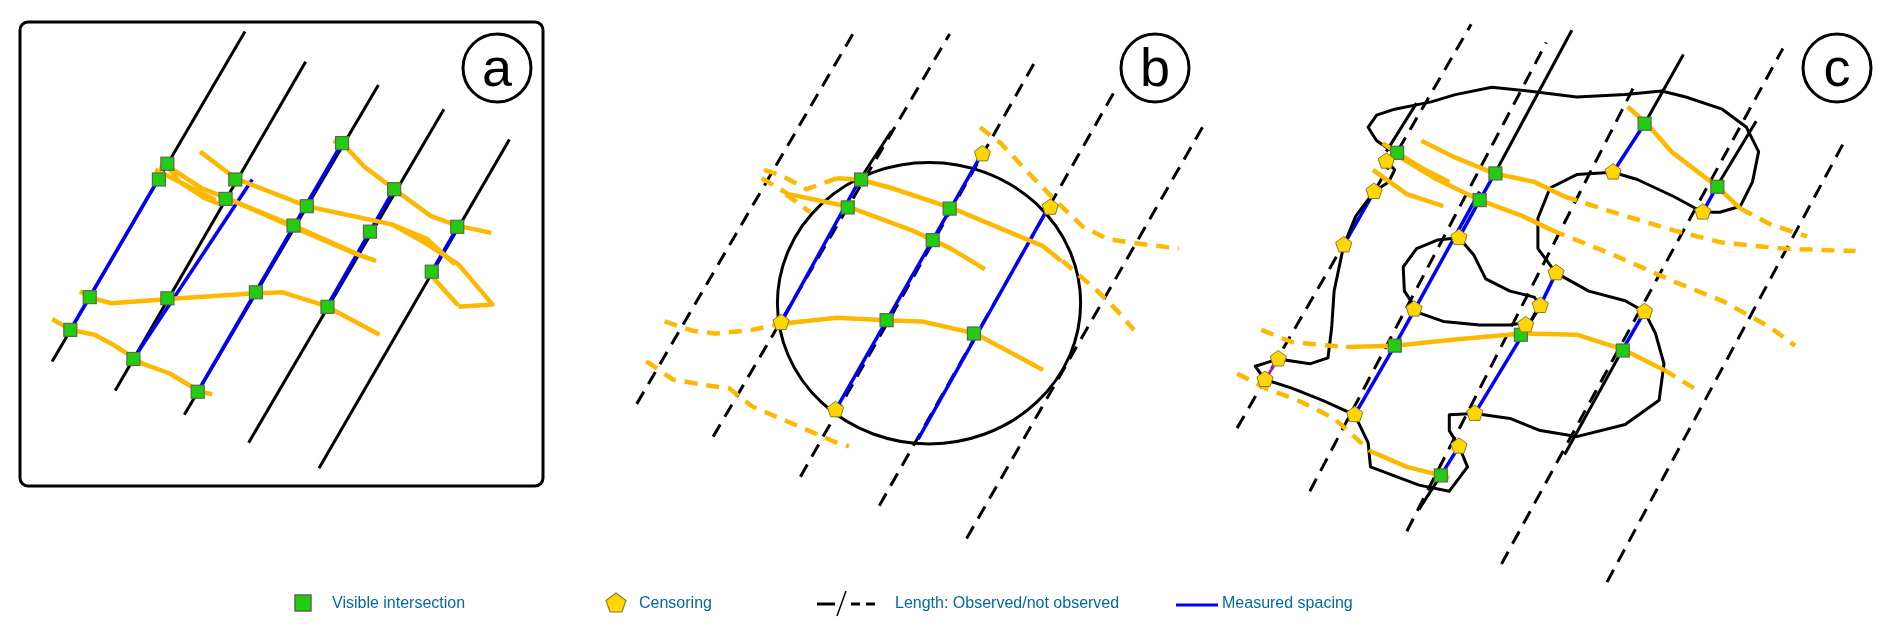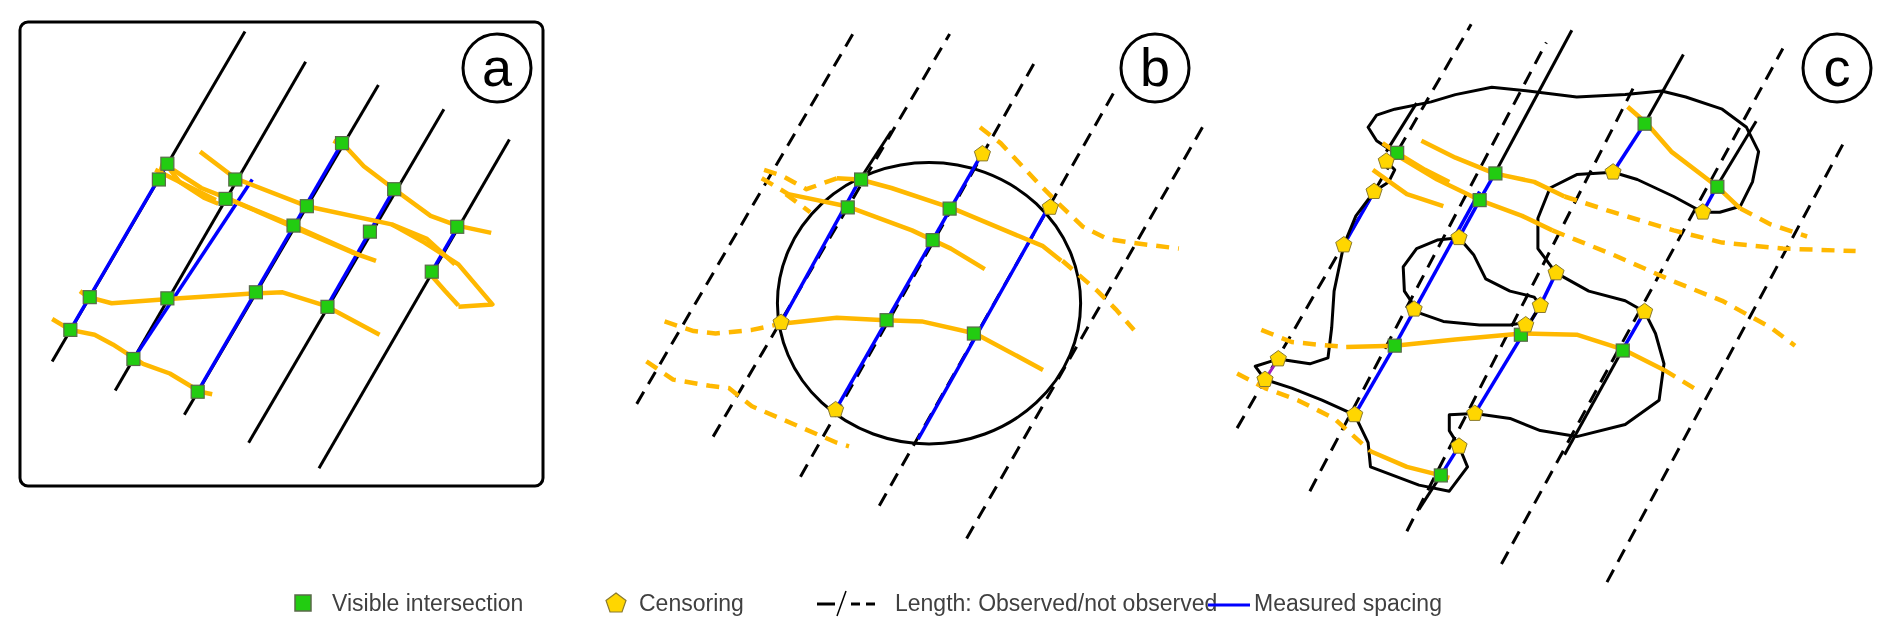--- a/index.html
+++ b/index.html
@@ -1,20 +1,20 @@
 <!DOCTYPE html>
 <html><head>
 <meta charset="utf-8">
 <style>
   html, body { margin: 0; padding: 0; background: #ffffff; }
   body { width: 1892px; height: 636px; overflow: hidden; position: relative; font-family: "Liberation Sans", sans-serif; }
   #fig { position: absolute; left: 0; top: 0; }
   .legend { position: absolute; top: 585px; left: 0; width: 1892px; height: 40px; }
   .leg-item { position: absolute; top: 0; display: flex; align-items: center; height: 36px; }
-  .leg-text { font-size: 23px; color: #404040; font-family: "Liberation Sans", sans-serif; white-space: nowrap; }
+  .leg-text { font-size: 16px; color: #0369a1; font-family: "Liberation Sans", sans-serif; white-space: nowrap; }
   .panel-label { font-family: "Liberation Sans", sans-serif; font-size: 54px; fill: #000; }
 </style>
 </head>
 <body>
 
 <svg id="fig" width="1892" height="636" viewBox="0 0 1892 636">
   <g id="panel-a">
     <rect x="20" y="22" width="523" height="464" rx="8" ry="8" fill="none" stroke="#000" stroke-width="3"></rect>
     <g>
       <circle cx="497" cy="68" r="34" fill="none" stroke="#000" stroke-width="3"></circle>
@@ -187,19 +187,19 @@
       <line x1="51" y1="16" x2="60" y2="16" stroke="#000" stroke-width="3"></line>
     </svg>
     <span class="leg-text">Length: Observed/not observed</span>
   </div>
   <div class="leg-item" style="left:480px;">
     <svg width="26" height="26" style="margin-right:10px; margin-left:123px">
       <polygon points="13,3 23,10.5 19,22 7,22 3,10.5" fill="#ffd600" stroke="#8a7a30" stroke-width="1.2"></polygon>
     </svg>
     <span class="leg-text">Censoring</span>
   </div>
-  <div class="leg-item" style="left:1206px;">
+  <div class="leg-item" style="left:1174px;">
     <svg width="46" height="20" style="margin-right:2px">
       <line x1="2" y1="12" x2="44" y2="12" stroke="#0000ff" stroke-width="3"></line>
     </svg>
     <span class="leg-text">Measured spacing</span>
   </div>
 </div>
 
 </body></html>

